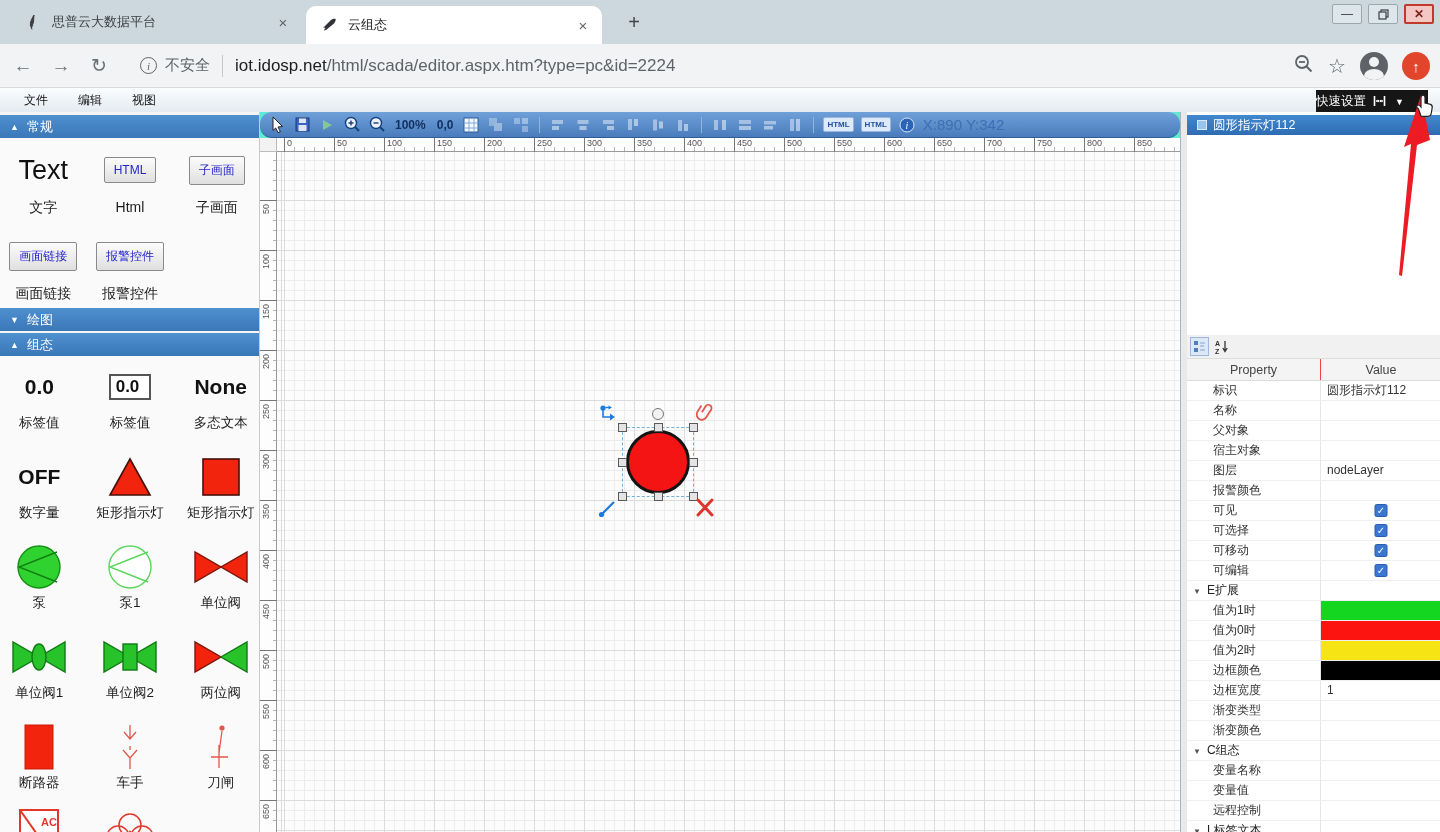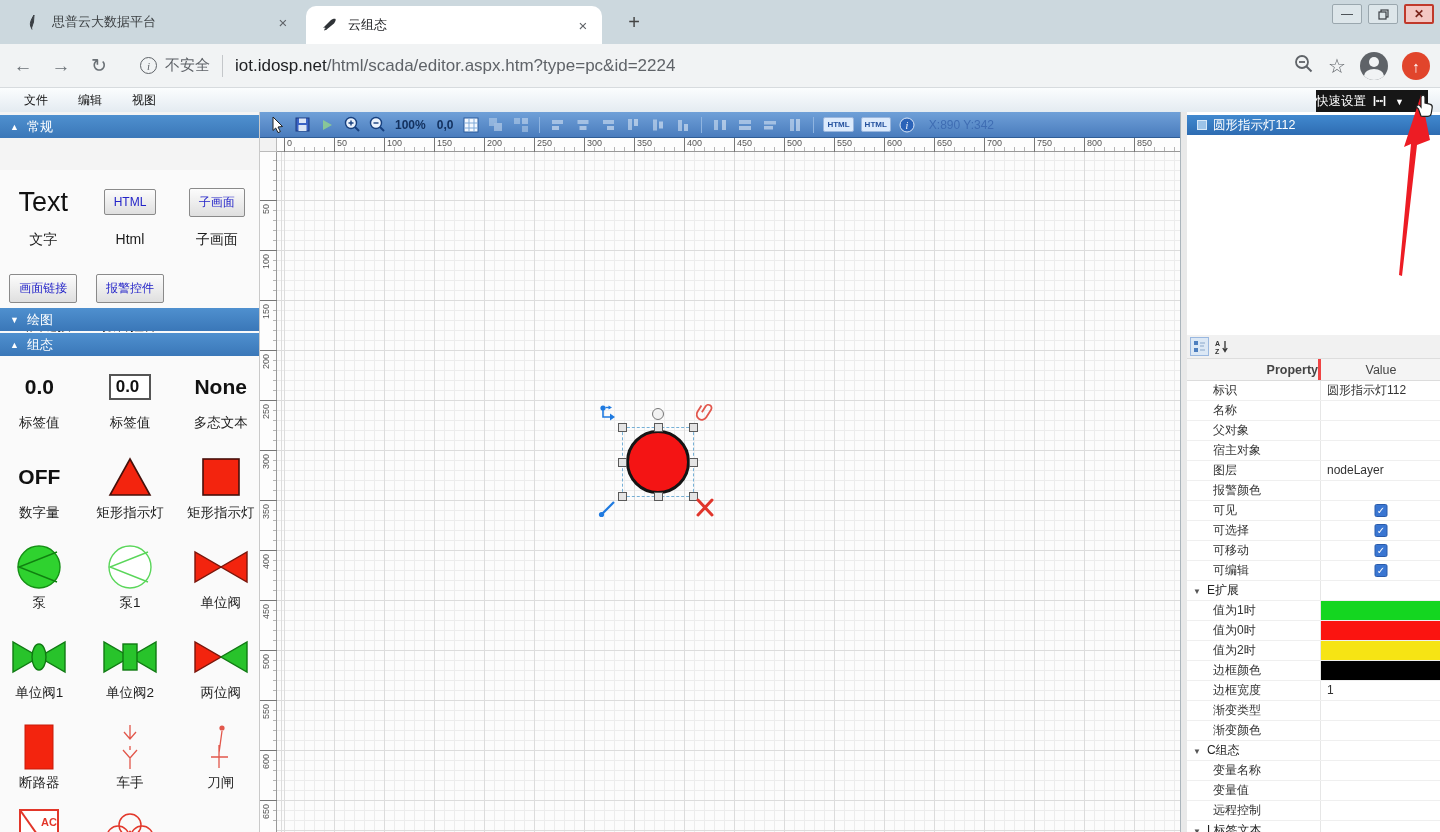--- a/index.html
+++ b/index.html
@@ -53,26 +53,26 @@
   .tile.sel .lbl { color:#fff; }
   .gen-grid .tile { height:86px; padding-top:12px; }
   .gen-grid .tile .prev { height:40px; }
   .gen-grid .tile .lbl { font-size:14px; margin-top:10px; }
   .txt-big { font-size:27px; color:#111; }
   .txt-bold { font-size:21px; font-weight:bold; color:#111; }
   .txt-boxed { font-size:17px; font-weight:bold; color:#111; border:2px solid #555; background:#fff; padding:1px 10px 1px 5px; }
   .palbtn { border:1px solid #8a8a8a; background:linear-gradient(#fcfcfc,#dfdfdf); color:#2323c8; font-size:12px; padding:5px 9px; border-radius:2px; white-space:nowrap; }
 
   
-  .edit-tb { position:absolute; left:260px; top:112px; width:920px; height:26px; background:linear-gradient(#6fa0d8,#4a7cbd); border-bottom:1px solid #2f5d96; display:flex; align-items:center; gap:7px; padding-left:8px; }
+  .edit-tb { position:absolute; left:260px; top:112px; width:920px; height:26px; background:linear-gradient(#6fa0d8,#4a7cbd); border-bottom:1px solid #2f5d96; display:flex; align-items:center; gap:7px; padding-left:8px;border-radius:12px; }
   .tbico { width:18px; height:18px; display:flex; align-items:center; justify-content:center; flex:none; }
   .tbtxt { font-size:12px; color:#12305e; font-weight:bold; margin:0 2px; }
   .tbsep { width:1px; height:16px; background:#3a66a0; border-right:1px solid #8fb4e0; margin:0 2px; }
   .htmlbadge { font-size:8px; font-weight:bold; color:#24519e; background:#dceafc; border:1px solid #9ab6dd; border-radius:2px; padding:2px 3px; }
-  .coords { font-size:12px; color:#3f6db3; margin-left:6px; white-space:nowrap; }
+  .coords { font-size:15px; color:#3f6db3; margin-left:0; white-space:nowrap; }
 
   .ruler-corner { position:absolute; left:260px; top:138px; width:17px; height:14px; background:#f2f2f2; border-right:1px solid #bbb; border-bottom:1px solid #bbb; }
   .ruler-top { position:absolute; left:277px; top:138px; width:903px; height:14px; background:#fdfdfd; border-bottom:1px solid #999;
     background-image:repeating-linear-gradient(to right,#b5b5b5 0 1px,transparent 1px 10px);
     background-size:903px 4px; background-repeat:no-repeat; background-position:7px 100%; }
   .htick { position:absolute; top:0; height:14px; border-left:1px solid #777; padding-left:2px; font-size:9px; color:#555; line-height:11px; }
   .ruler-left { position:absolute; left:260px; top:152px; width:17px; height:680px; background:#fdfdfd; border-right:1px solid #999;
     background-image:repeating-linear-gradient(to bottom,#b5b5b5 0 1px,transparent 1px 10px);
     background-size:4px 680px; background-repeat:no-repeat; background-position:13px -2px; }
   .vtick { position:absolute; left:0; width:17px; border-top:1px solid #777; }
@@ -100,21 +100,21 @@
   
   .rpanel { position:absolute; left:1180px; top:112px; width:260px; height:720px; background:#fff; border-left:1px solid #aab4bb;padding-left:8px; }
   .rgutter { position:absolute; left:0; top:0; width:6px; height:720px; background:#e9e9e9; }
   .rp-title { position:absolute; left:6px; top:3px; width:254px; height:20px; background:linear-gradient(#4189cf,#2e6cb2); color:#fff; font-size:12.5px; display:flex; align-items:center; gap:6px; padding-left:10px; }
   .rp-title .sq { width:10px; height:10px; background:#9cc3e8; border:1px solid #d7e8f8; }
   .prop-tools { position:absolute; left:6px; top:223px; width:254px; height:24px; background:#f1f1f1; border-bottom:1px solid #ddd; display:flex; align-items:center; gap:3px; padding-left:3px; }
   .ptool { width:19px; height:19px; display:flex; align-items:center; justify-content:center; }
   .ptool.on { background:#dce8f5; border:1px solid #9ab8e0; }
   .prop-grid { position:absolute; left:6px; top:247px; width:254px; }
   .pghead { display:flex; height:22px; background:#f4f4f4; border-bottom:1px solid #dcdcdc; font-size:12.5px; color:#444; }
-  .pghead .c1 { width:134px; text-align:right; line-height:22px; border-right:3px solid #ef4444;font-weight:bold; }
+  .pghead .c1 { width:134px; text-align:center; line-height:22px; border-right:1px solid #ef4444; }
   .pghead .c2 { flex:1; text-align:center; line-height:22px; }
   .prow { display:flex; height:20px; border-bottom:1px solid #efefef; font-size:12px; color:#333; }
   .prow .pl { width:134px; padding-left:26px; line-height:19px; border-right:1px solid #e6e6e6; white-space:nowrap; overflow:hidden; }
   .prow .pv { flex:1; line-height:19px; padding-left:6px; position:relative; }
   .prow.sect .pl { padding-left:6px; border-right:1px solid #e6e6e6; color:#222; }
   .prow.sect .tri { font-size:8px; color:#555; margin-right:6px; }
   .cb { position:absolute; left:50%; top:3px; transform:translateX(-50%); width:13px; height:13px; background:#3a76d2; border:1px solid #2a5cab; border-radius:2px; color:#fff; font-size:10px; line-height:12px; text-align:center; }
   .swatch { position:absolute; inset:0; }
 
   
@@ -196,21 +196,21 @@
       </span>
       <span class="qv">▼</span>
     </div>
   </div>
 
   <div class="palette">
     <div class="sect-hdr" style="top:3px">
       <span class="tri">▲</span>
       <span>常规</span>
     </div>
-    <div id="general-grid" class="pal-grid gen-grid" style="top:26px; height:170px;margin-top:32px;">
+    <div id="general-grid" class="pal-grid gen-grid" style="top:26px; height:170px;">
         <div class="tile">
           <div class="prev">
             <span class="txt-big">Text</span>
           </div>
           <div class="lbl">文字</div>
         </div>
         <div class="tile">
           <div class="prev">
             <span class="palbtn">HTML</span>
           </div>

